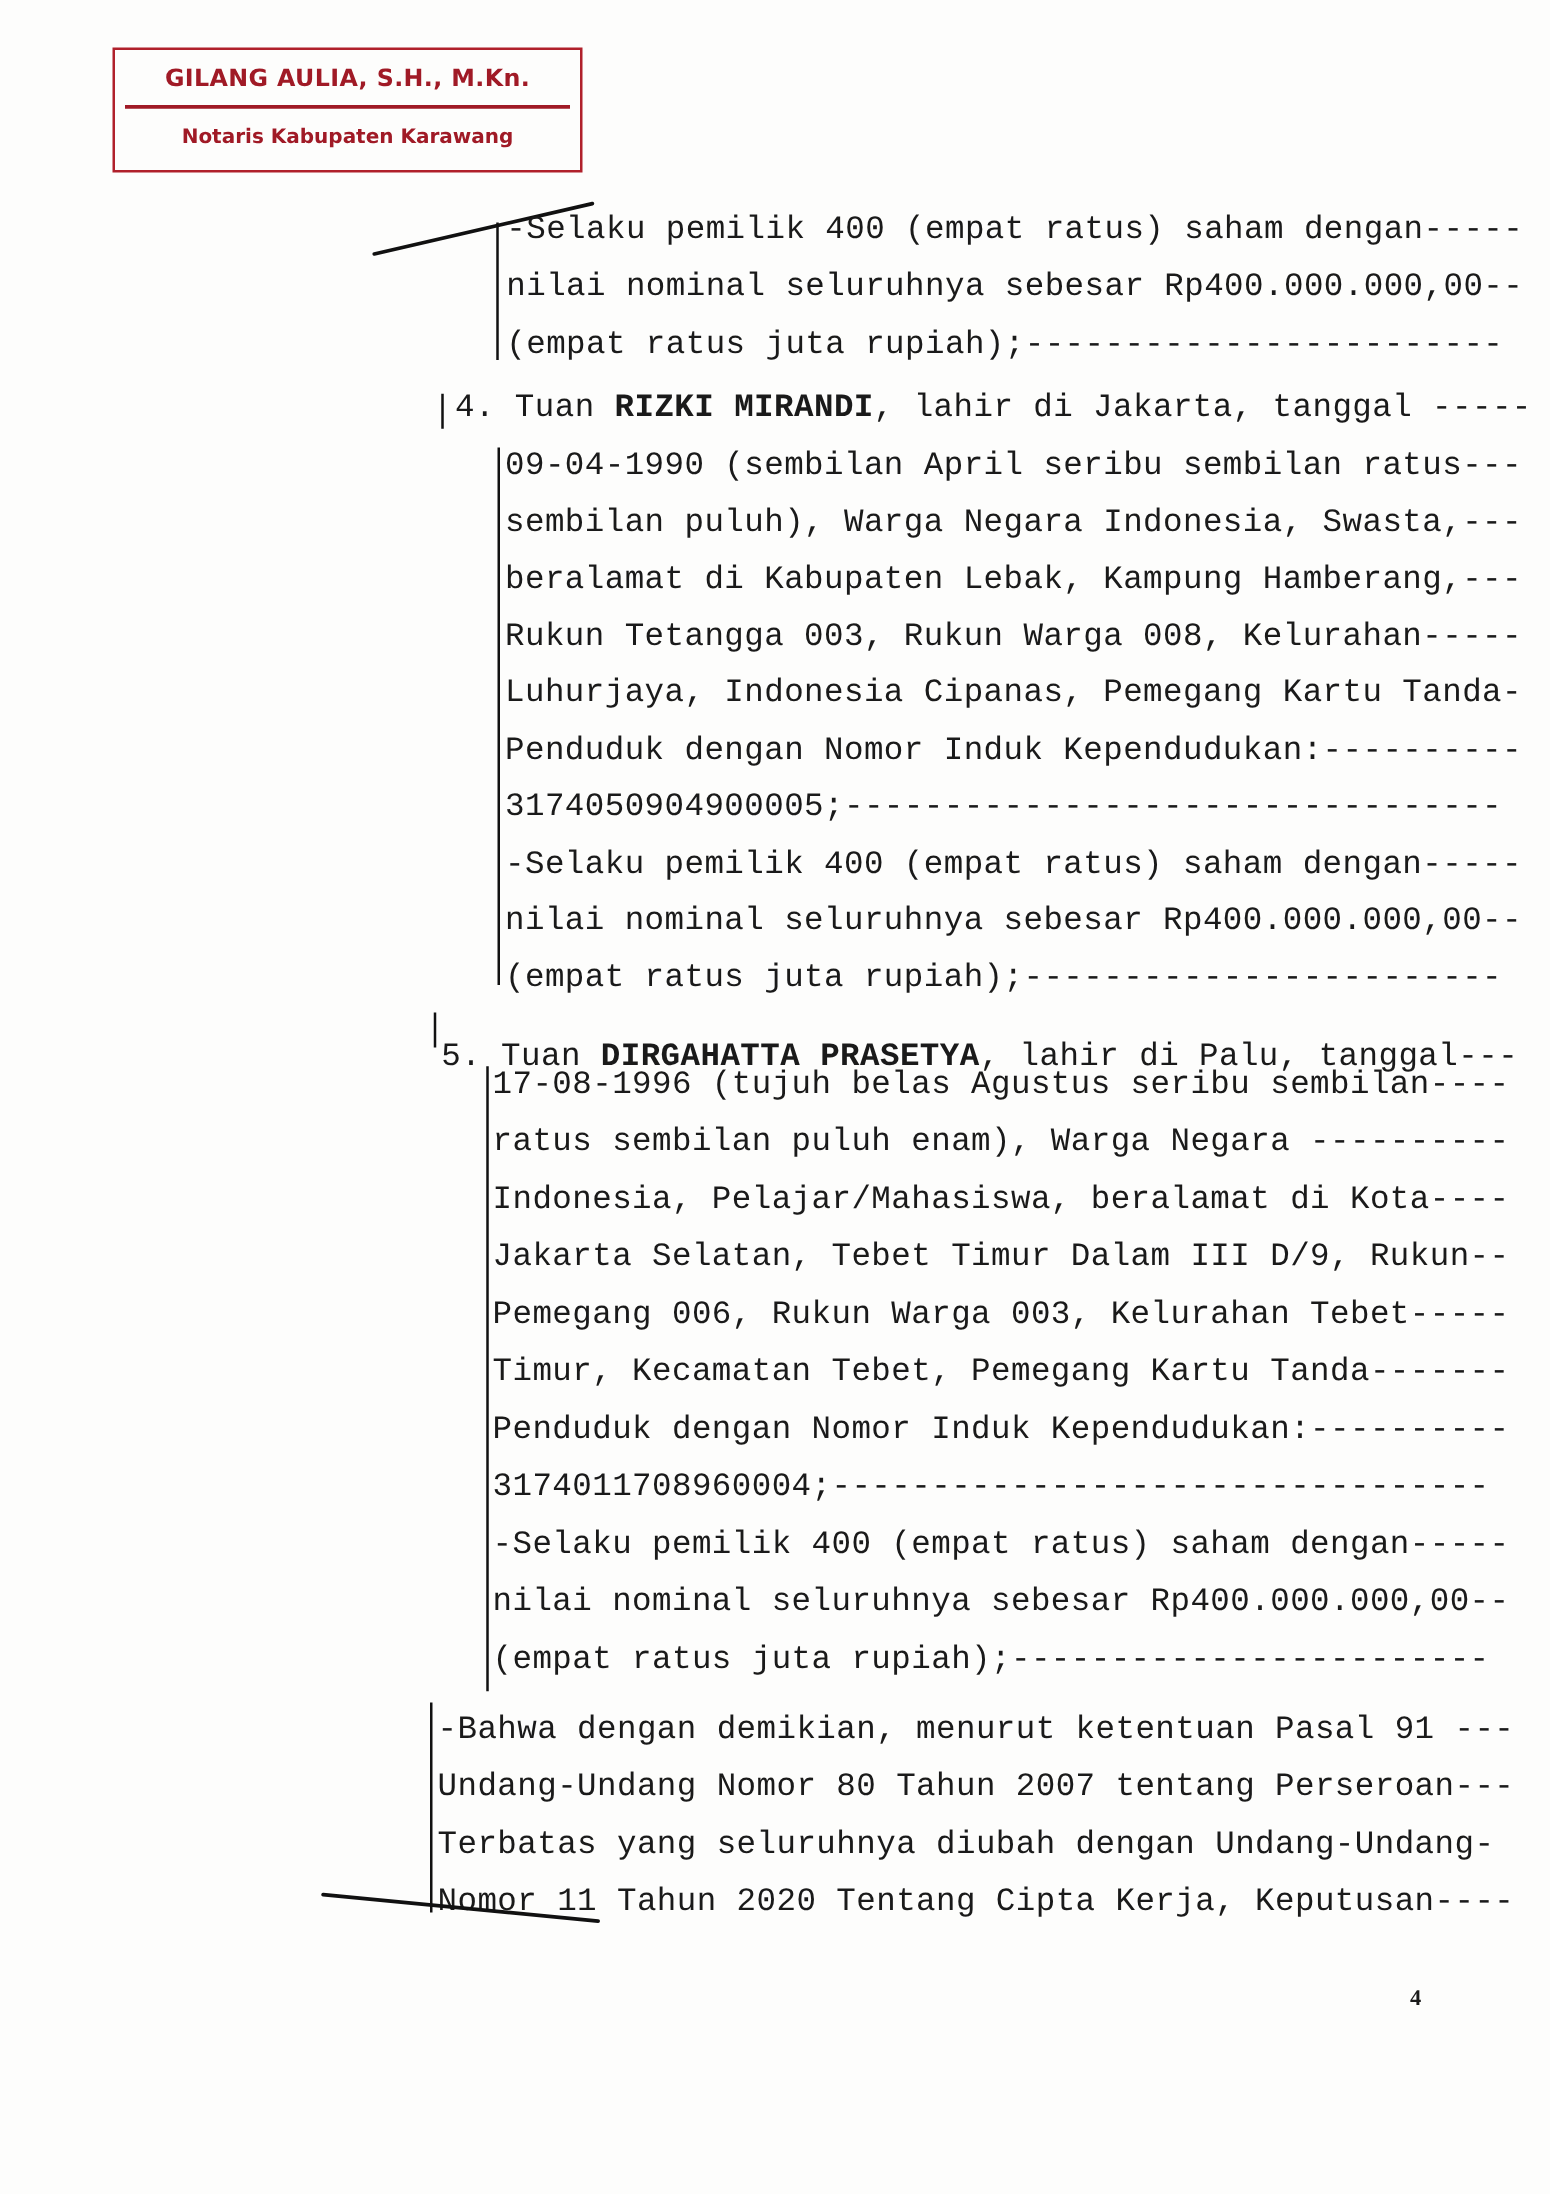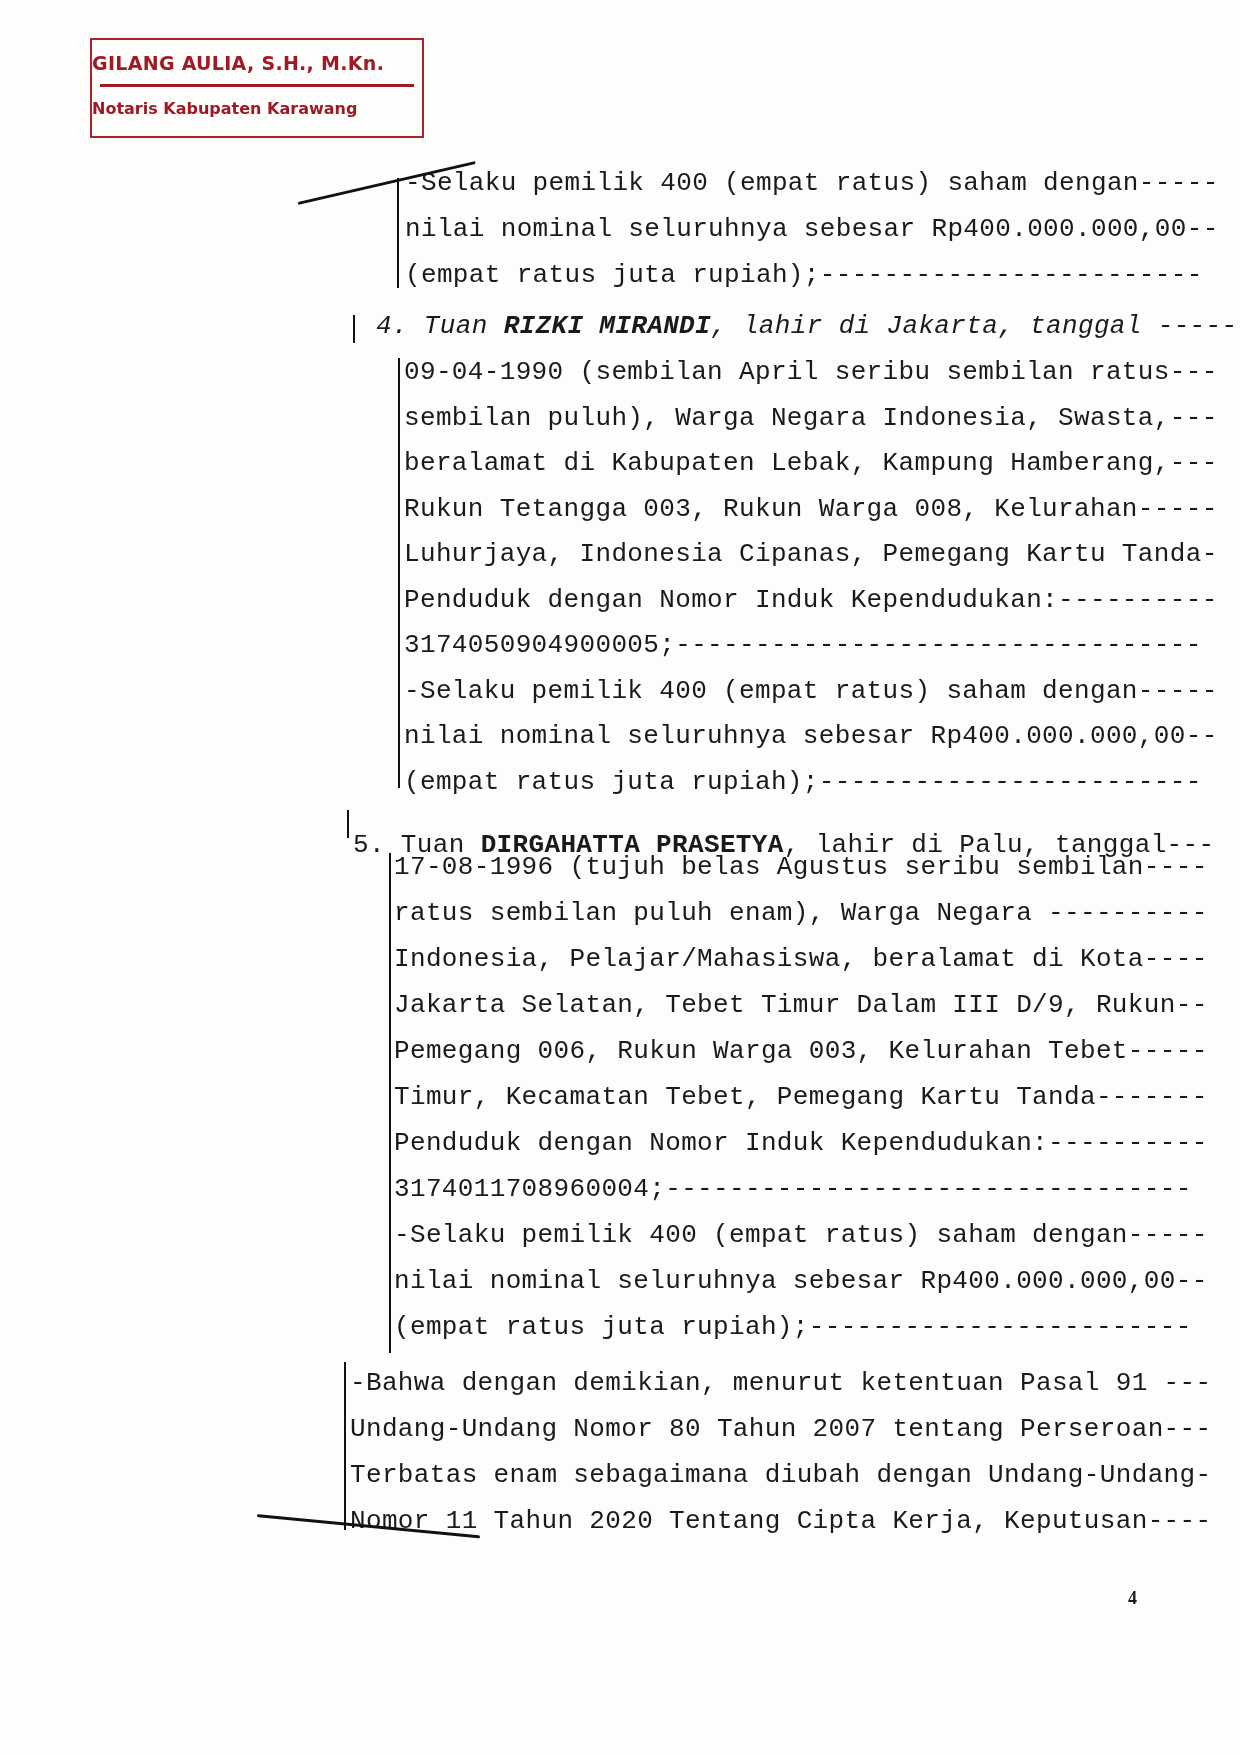--- a/index.html
+++ b/index.html
@@ -3,24 +3,24 @@
 <meta charset="utf-8">
 <style>
   html, body { margin: 0; padding: 0; }
   body {
     width: 1240px; height: 1755px; position: relative; overflow: hidden;
     background: #fdfdfc;
     font-family: "Liberation Mono", "DejaVu Sans Mono", monospace;
     color: #1a1a1a;
   }
   .stamp {
-    position: absolute; left: 90px; top: 38px; width: 334px; height: 100px;
+    position: absolute; left: 90px; top: 38px; width: 376px; height: 100px;
     border: 2px solid #b0202b; box-sizing: border-box;
     color: #a01a26; font-family: "DejaVu Sans", sans-serif; font-weight: bold;
-    text-align: left;
+    text-align: center;
   }
   .stamp .name { font-size: 19px; margin-top: 12px; letter-spacing: 0.3px; }
   .stamp .rule { height: 3px; background: #a01a26; margin: 10px 8px 12px 8px; }
   .stamp .sub { font-size: 16px; }
   .line {
     position: absolute; font-size: 26px; white-space: pre; line-height: 26px;
     letter-spacing: 0.35px;
   }
   .bar { position: absolute; width: 2px; background: #111; }
   .slash { position: absolute; height: 3px; background: #111; transform-origin: left center; border-radius: 2px; }
@@ -37,21 +37,21 @@
 </div>
 
 <div class="slash" style="left:298px; top:202px; width:182px; transform:rotate(-13deg);"></div>
 
 <div class="bar" style="left:397px; top:178px; height:110px;"></div>
 <div class="line" style="left:405px; top:170px;">-Selaku pemilik 400 (empat ratus) saham dengan-----</div>
 <div class="line" style="left:405px; top:216px;">nilai nominal seluruhnya sebesar Rp400.000.000,00--</div>
 <div class="line" style="left:405px; top:262px;">(empat ratus juta rupiah);------------------------</div>
 
 <div class="bar" style="left:353px; top:315px; height:28px;"></div>
-<div class="line" style="left:376px; top:313px;font-style:italic;"><span>4.</span> <span>Tuan </span><b>RIZKI MIRANDI</b><span>, lahir di Jakarta, tanggal -----</span></div>
+<div class="line" style="left:364px; top:313px;"><span>4.</span> <span>Tuan </span><b>RIZKI MIRANDI</b><span>, lahir di Jakarta, tanggal -----</span></div>
 <div class="bar" style="left:398px; top:358px; height:430px;"></div>
 <div class="line" style="left:404px; top:359px;">09-04-1990 (sembilan April seribu sembilan ratus---</div>
 <div class="line" style="left:404px; top:405px;">sembilan puluh), Warga Negara Indonesia, Swasta,---</div>
 <div class="line" style="left:404px; top:450px;">beralamat di Kabupaten Lebak, Kampung Hamberang,---</div>
 <div class="line" style="left:404px; top:496px;">Rukun Tetangga 003, Rukun Warga 008, Kelurahan-----</div>
 <div class="line" style="left:404px; top:541px;">Luhurjaya, Indonesia Cipanas, Pemegang Kartu Tanda-</div>
 <div class="line" style="left:404px; top:587px;">Penduduk dengan Nomor Induk Kependudukan:----------</div>
 <div class="line" style="left:404px; top:632px;">3174050904900005;---------------------------------</div>
 <div class="line" style="left:404px; top:678px;">-Selaku pemilik 400 (empat ratus) saham dengan-----</div>
 <div class="line" style="left:404px; top:723px;">nilai nominal seluruhnya sebesar Rp400.000.000,00--</div>
@@ -68,18 +68,18 @@
 <div class="line" style="left:394px; top:1084px;">Timur, Kecamatan Tebet, Pemegang Kartu Tanda-------</div>
 <div class="line" style="left:394px; top:1130px;">Penduduk dengan Nomor Induk Kependudukan:----------</div>
 <div class="line" style="left:394px; top:1176px;">3174011708960004;---------------------------------</div>
 <div class="line" style="left:394px; top:1222px;">-Selaku pemilik 400 (empat ratus) saham dengan-----</div>
 <div class="line" style="left:394px; top:1268px;">nilai nominal seluruhnya sebesar Rp400.000.000,00--</div>
 <div class="line" style="left:394px; top:1314px;">(empat ratus juta rupiah);------------------------</div>
 
 <div class="bar" style="left:344px; top:1362px; height:168px;"></div>
 <div class="line" style="left:350px; top:1370px;">-Bahwa dengan demikian, menurut ketentuan Pasal 91 ---</div>
 <div class="line" style="left:350px; top:1416px;">Undang-Undang Nomor 80 Tahun 2007 tentang Perseroan---</div>
-<div class="line" style="left:350px; top:1462px;">Terbatas enam sebagaimana diubah dengan Undang-Undang-</div>
+<div class="line" style="left:350px; top:1462px;">Terbatas yang seluruhnya diubah dengan Undang-Undang-</div>
 <div class="line" style="left:350px; top:1508px;">Nomor 11 Tahun 2020 Tentang Cipta Kerja, Keputusan----</div>
 
 <div class="slash" style="left:257px; top:1514px; width:224px; transform:rotate(5.5deg);"></div>
 
 <div class="pagenum">4</div>
 
 </body></html>

